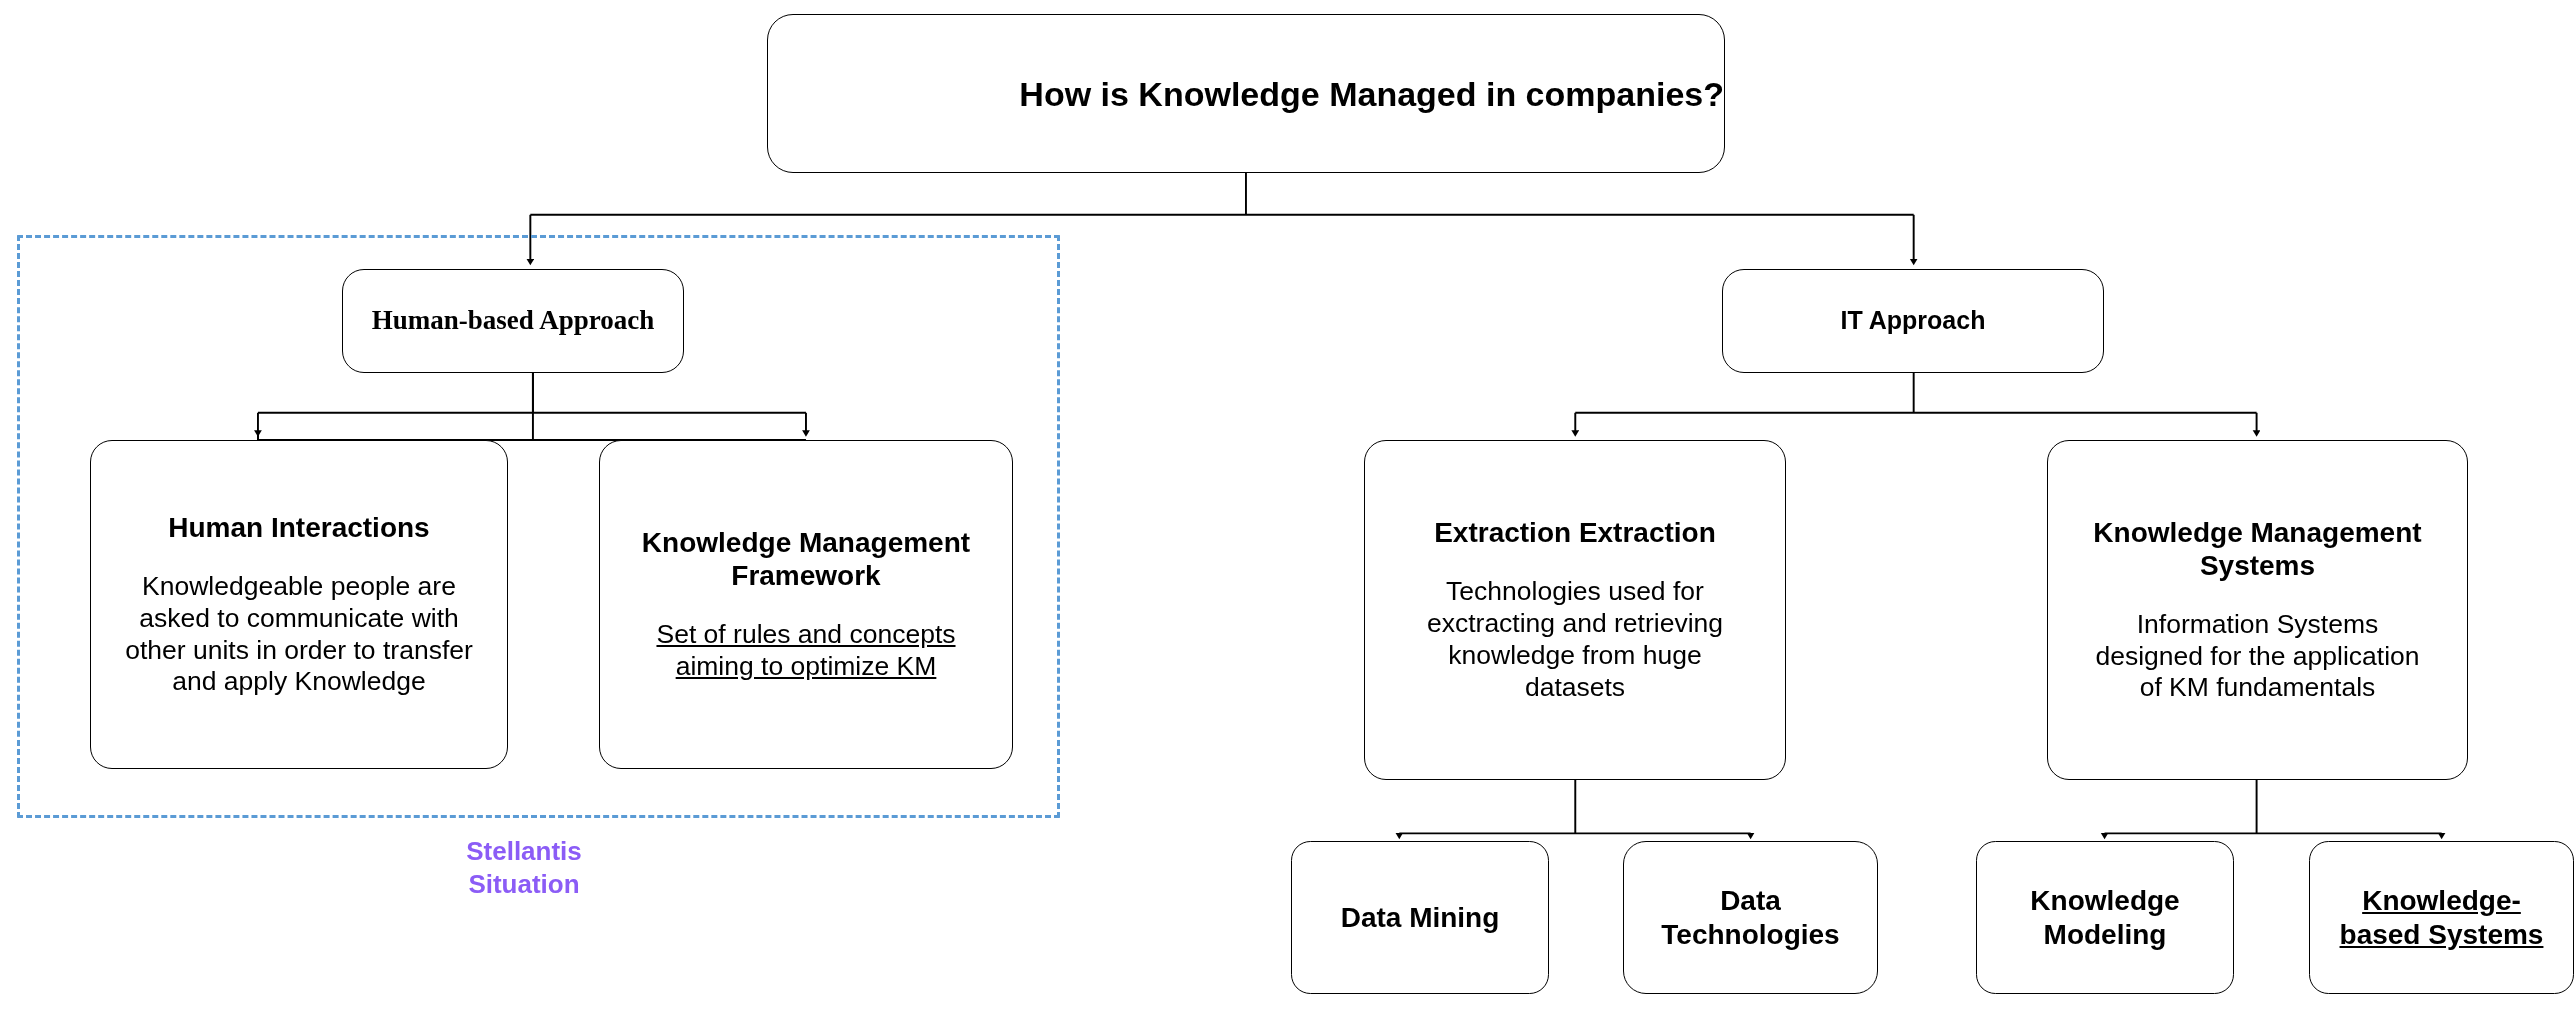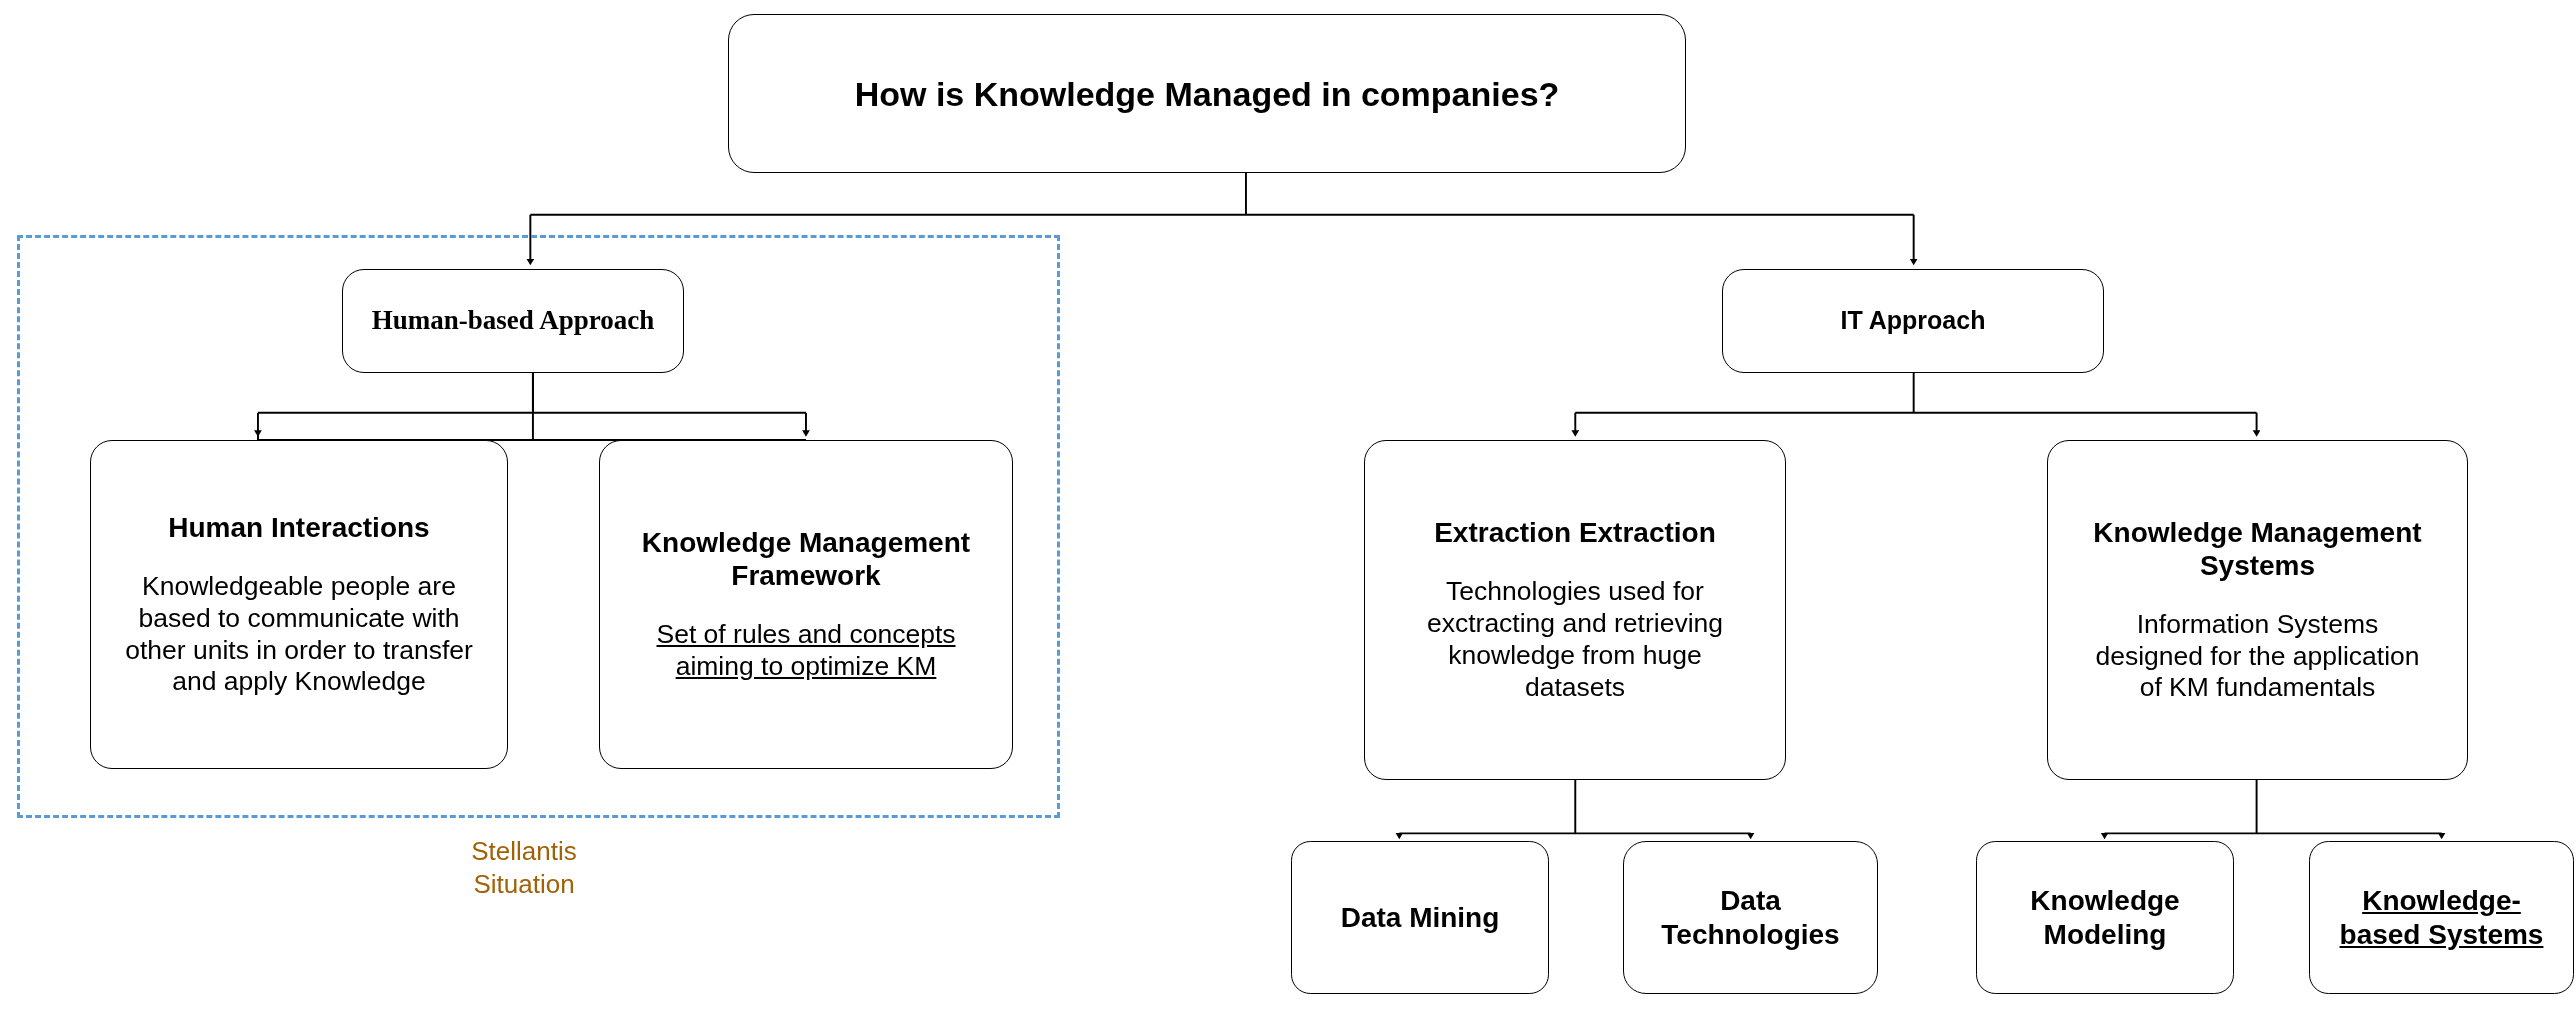--- a/index.html
+++ b/index.html
@@ -34,21 +34,21 @@
     line-height: 1.18;
     white-space: pre-line;
   }
   .node .desc {
     font-weight: normal;
     line-height: 1.2;
     white-space: pre-line;
   }
 
   
-  #n-root { left: 728px; top: 14.2px; width: 958px; height: 159px; border-radius: 26px; }
+  #n-root { left: 767px; top: 14.2px; width: 958px; height: 159px; border-radius: 26px; align-items: flex-end; }
   #n-root .ttl { font-size: 34px; }
 
   
   #n-human { left: 342px; top: 269px; width: 342px; height: 104px; font-family: Liberation Serif, serif; }
   #n-human .ttl { font-size: 27px; }
   #n-it { left: 1722px; top: 269px; width: 382px; height: 104px; }
   #n-it .ttl { font-size: 25px; }
 
   
   #n-hi  { left: 50px;  top: 440px; width: 418px; height: 329px; margin-left: 40px; }
@@ -82,23 +82,23 @@
     border: 3.2px dashed #5b9bd5;
     border-radius: 1.3px;
     background: transparent;
   }
 
   #annot {
     position: absolute;
     left: 388px; top: 835px;
     width: 272px;
     text-align: center;
-    color: #a16207;
+    color: #8b5cf6;
     font-size: 26px;
-    font-weight: normal;
+    font-weight: bold;
     line-height: 1.25;
     white-space: pre-line;
   }
 </style>
 </head>
 <body>
 
 <div id="canvas">
 
   <svg class="wires" viewBox="0 0 3980 1578">
@@ -150,21 +150,21 @@
     <div class="ttl">Human-based Approach</div>
   </div>
 
   <div class="node" id="n-it">
     <div class="ttl">IT Approach</div>
   </div>
 
   <div class="node" id="n-hi">
     <div class="ttl">Human Interactions</div>
     <div class="desc">Knowledgeable people are
-based to communicate with
+asked to communicate with
 other units in order to transfer
 and apply Knowledge</div>
   </div>
 
   <div class="node" id="n-kmf">
     <div class="ttl">Knowledge Management
 Framework</div>
     <div class="desc">Set of rules and concepts
 aiming to optimize KM</div>
   </div>

